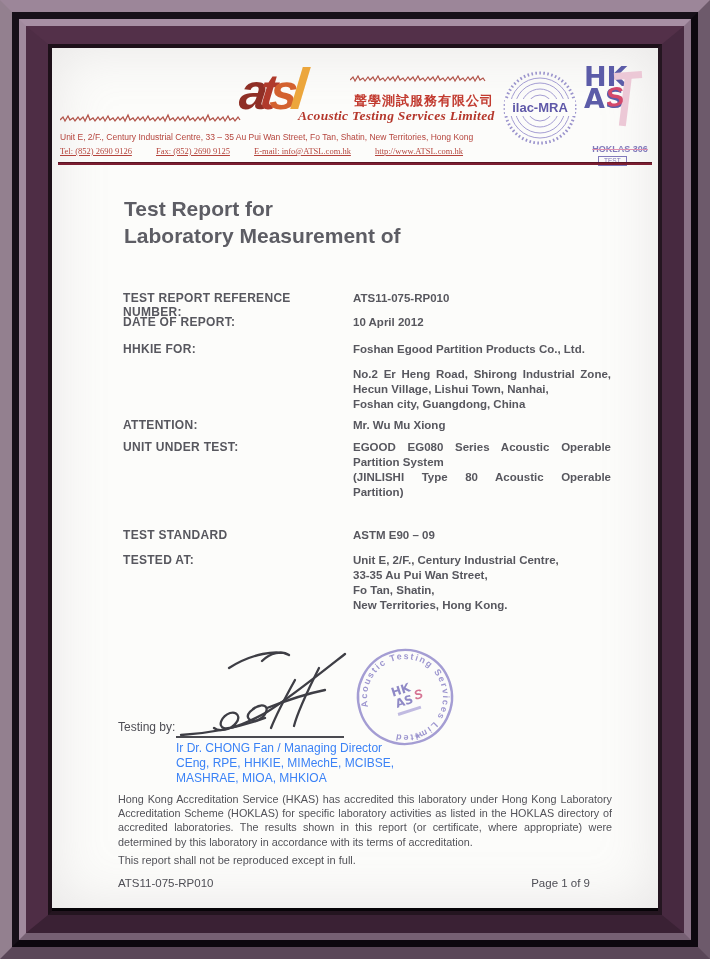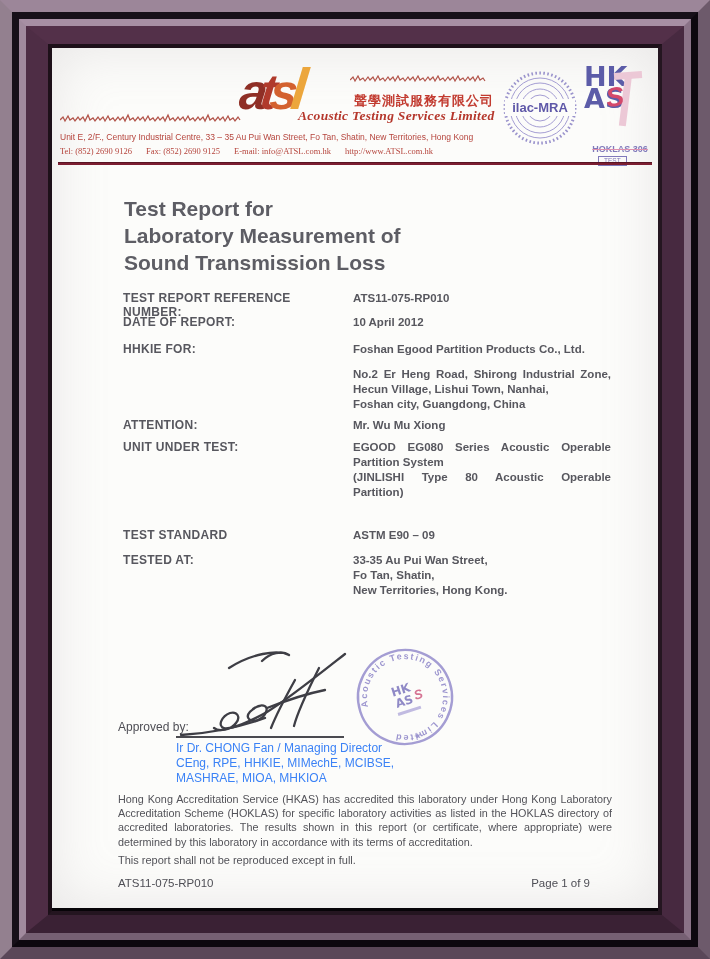--- a/index.html
+++ b/index.html
@@ -25,21 +25,21 @@
   .atsl-logo .l3{color:#d3612f;}
   .atsl-logo .l4{color:#eca63c;font-size:58px;}
   .cn-name{left:302px;top:44px;font-weight:bold;font-size:13px;color:#c23b30;letter-spacing:1px;
            font-family:"DejaVu Sans",sans-serif;white-space:nowrap;}
   .en-name{left:246px;top:60px;font-family:"Liberation Serif",serif;font-style:italic;font-weight:600;
            font-size:13.5px;color:#b5372c;white-space:nowrap;letter-spacing:.3px;}
   .red-addr{left:8px;top:84px;font-family:Liberation Sans, sans-serif;font-size:8.5px;color:#b5443c;
             white-space:nowrap;}
   .red-contact{left:8px;top:98px;font-family:"Liberation Serif",serif;font-size:8.5px;color:#b5443c;
                white-space:nowrap;}
-  .red-contact span{margin-right:12px;}
+  .red-contact span{margin-right:22px;text-decoration:underline;}
   .hrule{left:6px;top:114px;width:594px;height:3px;background:#7c1e31;border-top:1px solid #591423;}
   
   .hkas{left:532px;top:18px;width:72px;height:100px;}
   .hkas-letters{font-family:"DejaVu Sans",sans-serif;font-weight:bold;font-size:27px;line-height:22px;
                 color:#5c5ca8;letter-spacing:0;}
   .hkas-j-v{position:absolute;left:38px;top:8px;width:7px;height:52px;background:#ecc8d6;transform:rotate(7deg);}
   .hkas-j-h{position:absolute;left:30px;top:6px;width:28px;height:7px;background:#ecc8d6;transform:rotate(-4deg);}
   .hkas-s{position:absolute;left:22px;top:16px;font-style:italic;font-weight:bold;font-size:27px;
           color:#d4496b;transform:rotate(-8deg);}
   .hoklas{position:absolute;left:0;top:78px;width:72px;text-align:center;font-weight:bold;font-size:9px;
@@ -122,21 +122,20 @@
       <span>Tel: (852) 2690 9126</span>
       <span>Fax: (852) 2690 9125</span>
       <span>E-mail: info@ATSL.com.hk</span>
       <span>http://www.ATSL.com.hk</span>
     </div>
     <div class="abs hrule"></div>
 
     <div class="abs title">
       <div>Test Report for</div>
       <div>Laboratory Measurement of</div>
-      <div>Sound Transmission Loss</div>
     </div>
 
     <div class="field-row" style="top:243px">
       <div class="field-label">TEST REPORT REFERENCE NUMBER:</div>
       <div class="field-value">
         <div class="vline">ATS11-075-RP010</div>
       </div>
     </div>
     <div class="field-row" style="top:267px">
       <div class="field-label">DATE OF REPORT:</div>
@@ -175,20 +174,21 @@
     </div>
     <div class="field-row" style="top:480px">
       <div class="field-label">TEST STANDARD</div>
       <div class="field-value">
         <div class="vline">ASTM E90 – 09</div>
       </div>
     </div>
     <div class="field-row" style="top:505px">
       <div class="field-label">TESTED AT:</div>
       <div class="field-value">
+        <div class="vline">Unit E, 2/F., Century Industrial Centre,</div>
         <div class="vline">33-35 Au Pui Wan Street,</div>
         <div class="vline">Fo Tan, Shatin,</div>
         <div class="vline">New Territories, Hong Kong.</div>
       </div>
     </div>
 
     <svg class="abs sig-svg" width="205" height="92" viewBox="0 0 205 92">
       <g fill="none" stroke="#3e3e45" stroke-width="2.3" stroke-linecap="round">
         <path d="M62,22 C84,8 110,3 122,9 M122,9 C115,4 103,7 95,15"></path>
         <path d="M178,8 C150,30 120,54 100,66 C84,75 64,84 57,82 C50,80 55,70 63,67 C70,65 74,71 69,77 C64,84 52,86 47,82"></path>
@@ -208,21 +208,21 @@
           <textPath href="#stc" startOffset="2">Acoustic  Testing  Services  Limited</textPath>
         </text>
         <text x="60" y="104" text-anchor="middle" font-size="9" fill="#8d85c8">★</text>
         <text x="58" y="56" text-anchor="middle" font-family="DejaVu Sans,sans-serif" font-weight="bold" font-size="12" fill="#7d76bd">HK</text>
         <text x="58" y="68" text-anchor="middle" font-family="DejaVu Sans,sans-serif" font-weight="bold" font-size="12" fill="#7d76bd">AS</text>
         <text x="69" y="66" font-style="italic" font-weight="bold" font-size="13" fill="#cf5d82">S</text>
         <rect x="48" y="73" width="24" height="3" fill="#b7b0dd"></rect>
       </g>
     </svg>
 
-    <div class="abs approved">Approved by:</div>
+    <div class="abs approved">Testing by:</div>
     <div class="abs sigline"></div>
     <div class="abs sig-name">
       <div>Ir Dr. CHONG Fan / Managing Director</div>
       <div>CEng, RPE, HHKIE, MIMechE, MCIBSE,</div>
       <div>MASHRAE, MIOA, MHKIOA</div>
     </div>
 
     <div class="abs foot-para">Hong Kong Accreditation Service (HKAS) has accredited this laboratory under Hong Kong Laboratory Accreditation Scheme (HOKLAS) for specific laboratory activities as listed in the HOKLAS directory of accredited laboratories. The results shown in this report (or certificate, where appropriate) were determined by this laboratory in accordance with its terms of accreditation.</div>
     <div class="abs foot-note">This report shall not be reproduced except in full.</div>
     <div class="abs foot-row">

